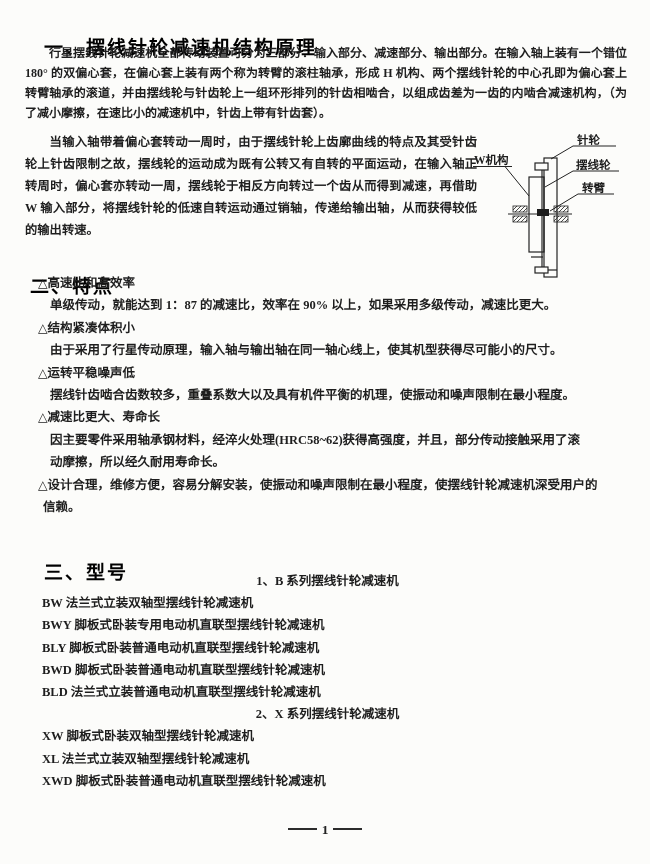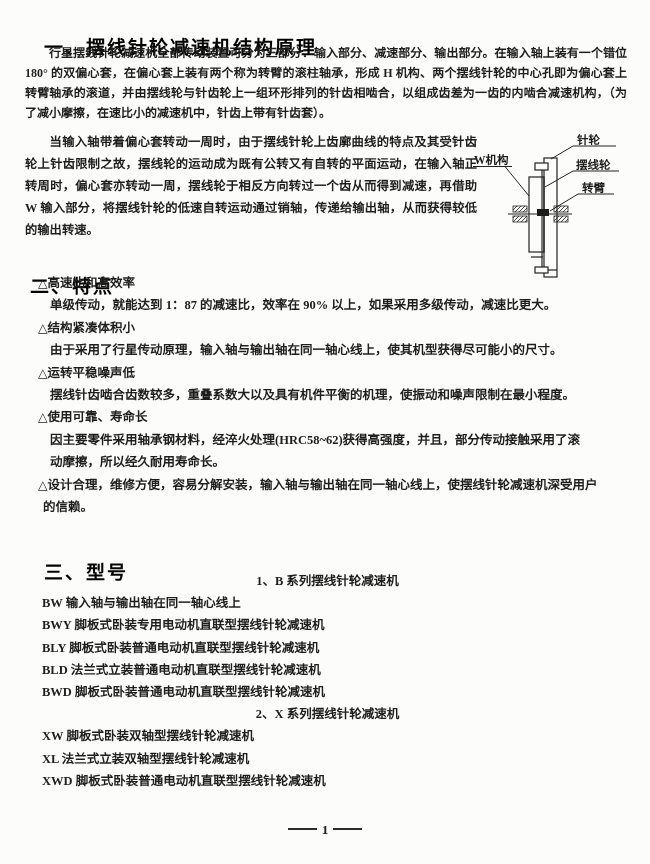--- a/index.html
+++ b/index.html
@@ -99,34 +99,34 @@
 
   <h2 class="heading" style="left:13px; top:258px">二、特点</h2>
 
   <div class="features">
     <div class="ft">△高速比和高效率</div>
     <div class="fd">单级传动，就能达到 1：87 的减速比，效率在 90% 以上，如果采用多级传动，减速比更大。</div>
     <div class="ft">△结构紧凑体积小</div>
     <div class="fd">由于采用了行星传动原理，输入轴与输出轴在同一轴心线上，使其机型获得尽可能小的尺寸。</div>
     <div class="ft">△运转平稳噪声低</div>
     <div class="fd">摆线针齿啮合齿数较多，重叠系数大以及具有机件平衡的机理，使振动和噪声限制在最小程度。</div>
-    <div class="ft">△使用可靠、寿命长</div>
+    <div class="ft">△减速比更大、寿命长</div>
     <div class="fd">因主要零件采用轴承钢材料，经淬火处理(HRC58~62)获得高强度，并且，部分传动接触采用了滚动摩擦，所以经久耐用寿命长。</div>
-    <div class="ft ft-wrap">△设计合理，维修方便，容易分解安装，输入轴与输出轴在同一轴心线上，使摆线针轮减速机深受用户的信赖。</div>
+    <div class="ft ft-wrap">△设计合理，维修方便，容易分解安装，使振动和噪声限制在最小程度，使摆线针轮减速机深受用户的信赖。</div>
   </div>
 
   <h2 class="heading" style="left:27px; top:544px">三、型号</h2>
 
   <div class="models">
     <div class="mg">1、B 系列摆线针轮减速机</div>
-    <div class="mi">BW 输入轴与输出轴在同一轴心线上</div>
+    <div class="mi">BW 法兰式立装双轴型摆线针轮减速机</div>
     <div class="mi">BWY 脚板式卧装专用电动机直联型摆线针轮减速机</div>
     <div class="mi">BLY 脚板式卧装普通电动机直联型摆线针轮减速机</div>
+    <div class="mi">BWD 脚板式卧装普通电动机直联型摆线针轮减速机</div>
     <div class="mi">BLD 法兰式立装普通电动机直联型摆线针轮减速机</div>
-    <div class="mi">BWD 脚板式卧装普通电动机直联型摆线针轮减速机</div>
     <div class="mg">2、X 系列摆线针轮减速机</div>
     <div class="mi">XW 脚板式卧装双轴型摆线针轮减速机</div>
     <div class="mi">XL 法兰式立装双轴型摆线针轮减速机</div>
     <div class="mi">XWD 脚板式卧装普通电动机直联型摆线针轮减速机</div>
   </div>
 
   <div class="footer">
     <span class="dash"></span><span>1</span><span class="dash"></span>
   </div>
 

